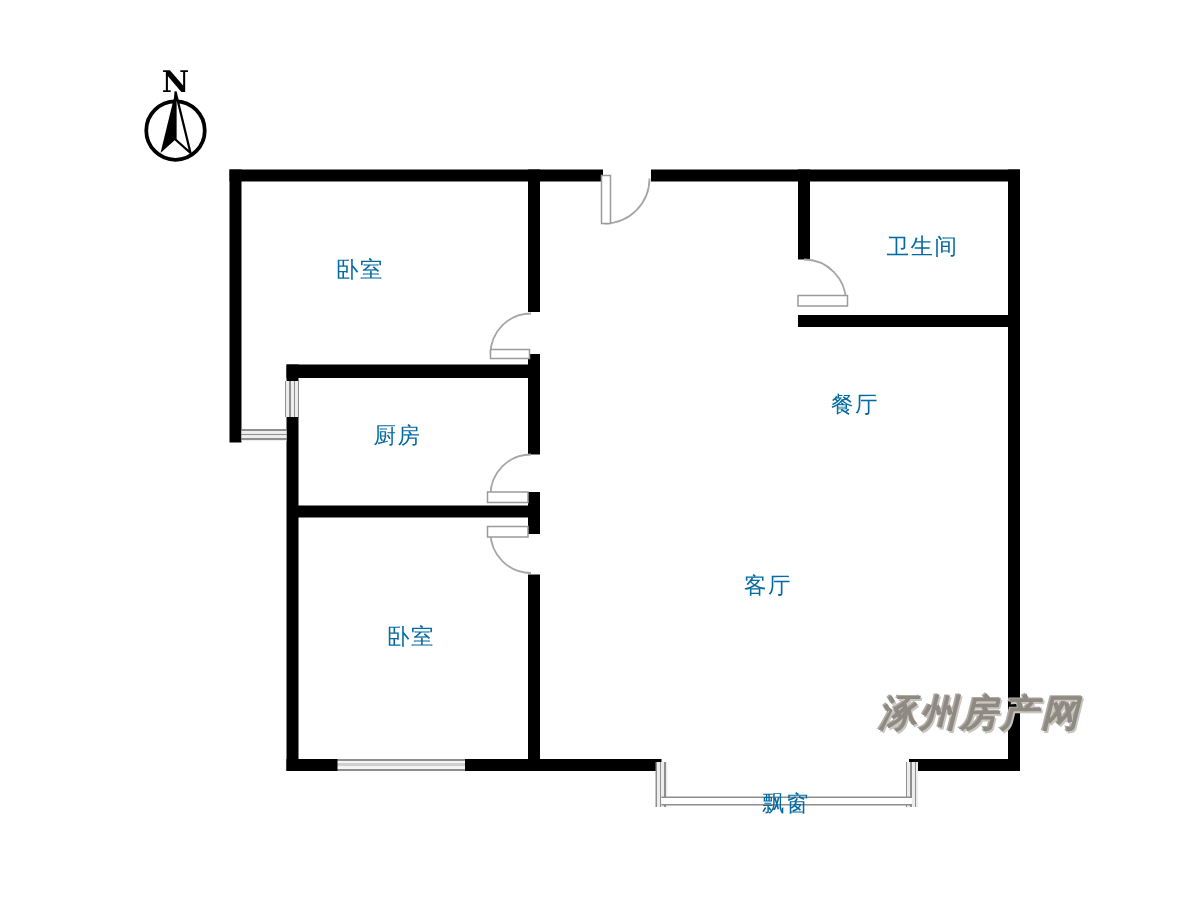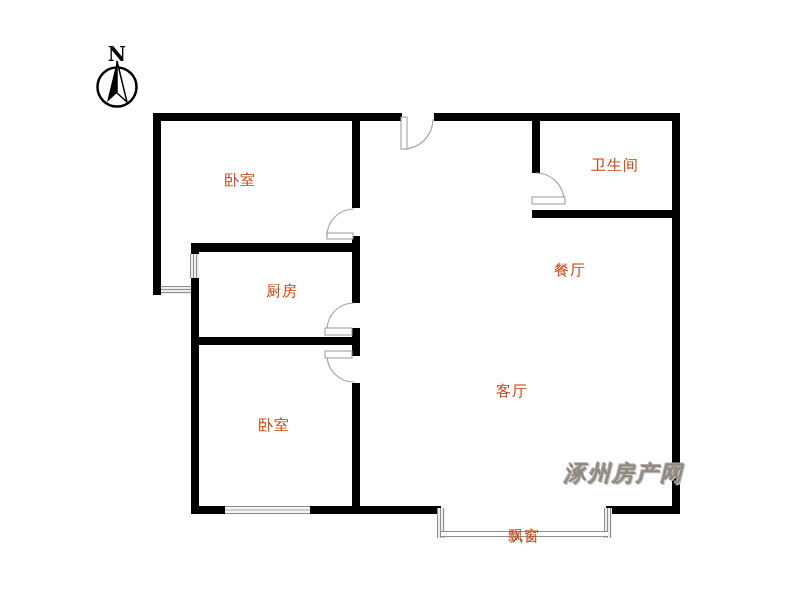--- a/index.html
+++ b/index.html
@@ -10,32 +10,32 @@
 
   .win{position:absolute;z-index:3;}
   .win-h{background:repeating-linear-gradient(180deg,#8f8f8f 0px,#8f8f8f 1px,#ededed 1px,#ededed 3px);}
   .win-v{background:repeating-linear-gradient(90deg,#8f8f8f 0px,#8f8f8f 1px,#ededed 1px,#ededed 3px);}
   .win-glass{background:linear-gradient(180deg,#8e8e8e 0 1px,#f4f4f4 1px 3px,#cfcfcf 3px 5px,#f4f4f4 5px 7px,#8e8e8e 7px 8px);}
   .win-rail{background:linear-gradient(180deg,#8e8e8e 0 1px,#ffffff 1px 5px,#8e8e8e 5px 6px);}
 
   svg.layer{position:absolute;left:0;top:0;z-index:4;}
 
   .room-label{
-    position:absolute;z-index:5;color:#c2410c;font-size:15px;letter-spacing:1px;
+    position:absolute;z-index:5;color:#0369a1;font-size:15px;letter-spacing:1px;
     transform:translate(-50%,-50%);white-space:nowrap;
   }
 
   .compass-n{
     position:absolute;z-index:5;font-family:"DejaVu Serif", serif;font-weight:bold;
     font-size:20px;color:#000;transform:translate(-50%,-50%);
   }
 
   .watermark{position:absolute;z-index:6;white-space:nowrap;font-weight:bold;color:var(--wm,#8e8981);}
   .watermark-name{
-    left:564px;top:459px;font-size:22px;font-style:italic;letter-spacing:2px;
+    left:586px;top:459px;font-size:25px;font-style:italic;letter-spacing:2px;
     text-shadow:1px 1px 0 #c9c5c0, -1px -1px 0 #afaaa4;
   }
   .watermark-url{
     left:524px;top:486px;font-size:17px;letter-spacing:0px;
     text-shadow:1px 1px 0 #c9c5c0;
   }
 </style>
 </head>
 <body>
 
@@ -83,21 +83,21 @@
 
   <svg class="layer" width="800" height="600">
     <circle cx="117" cy="87" r="19.5" stroke="#000" stroke-width="2.5" fill="none"></circle>
     <polygon points="117,61 107,102 117,93" fill="#000"></polygon>
     <polygon points="117,61 127,102 117,93" fill="#fff" stroke="#000" stroke-width="1.5"></polygon>
   </svg>
   <div class="compass-n" style="left:117px;top:54px;">N</div>
 
   <div class="room-label" style="left:240px;top:180px;">卧室</div>
   <div class="room-label" style="left:615px;top:165px;">卫生间</div>
-  <div class="room-label" style="left:282px;top:291px;font-family:Liberation Serif, serif;">厨房</div>
+  <div class="room-label" style="left:265px;top:291px;font-family:Liberation Serif, serif;">厨房</div>
   <div class="room-label" style="left:570px;top:270px;">餐厅</div>
   <div class="room-label" style="left:274px;top:425px;">卧室</div>
   <div class="room-label" style="left:512px;top:391px;text-align:center;">客厅</div>
   <div class="room-label" style="left:524px;top:512px;margin-top:24px;">飘窗</div>
 
   <div class="watermark watermark-name">涿州房产网</div>
 
 </div>
 
 </body></html>

